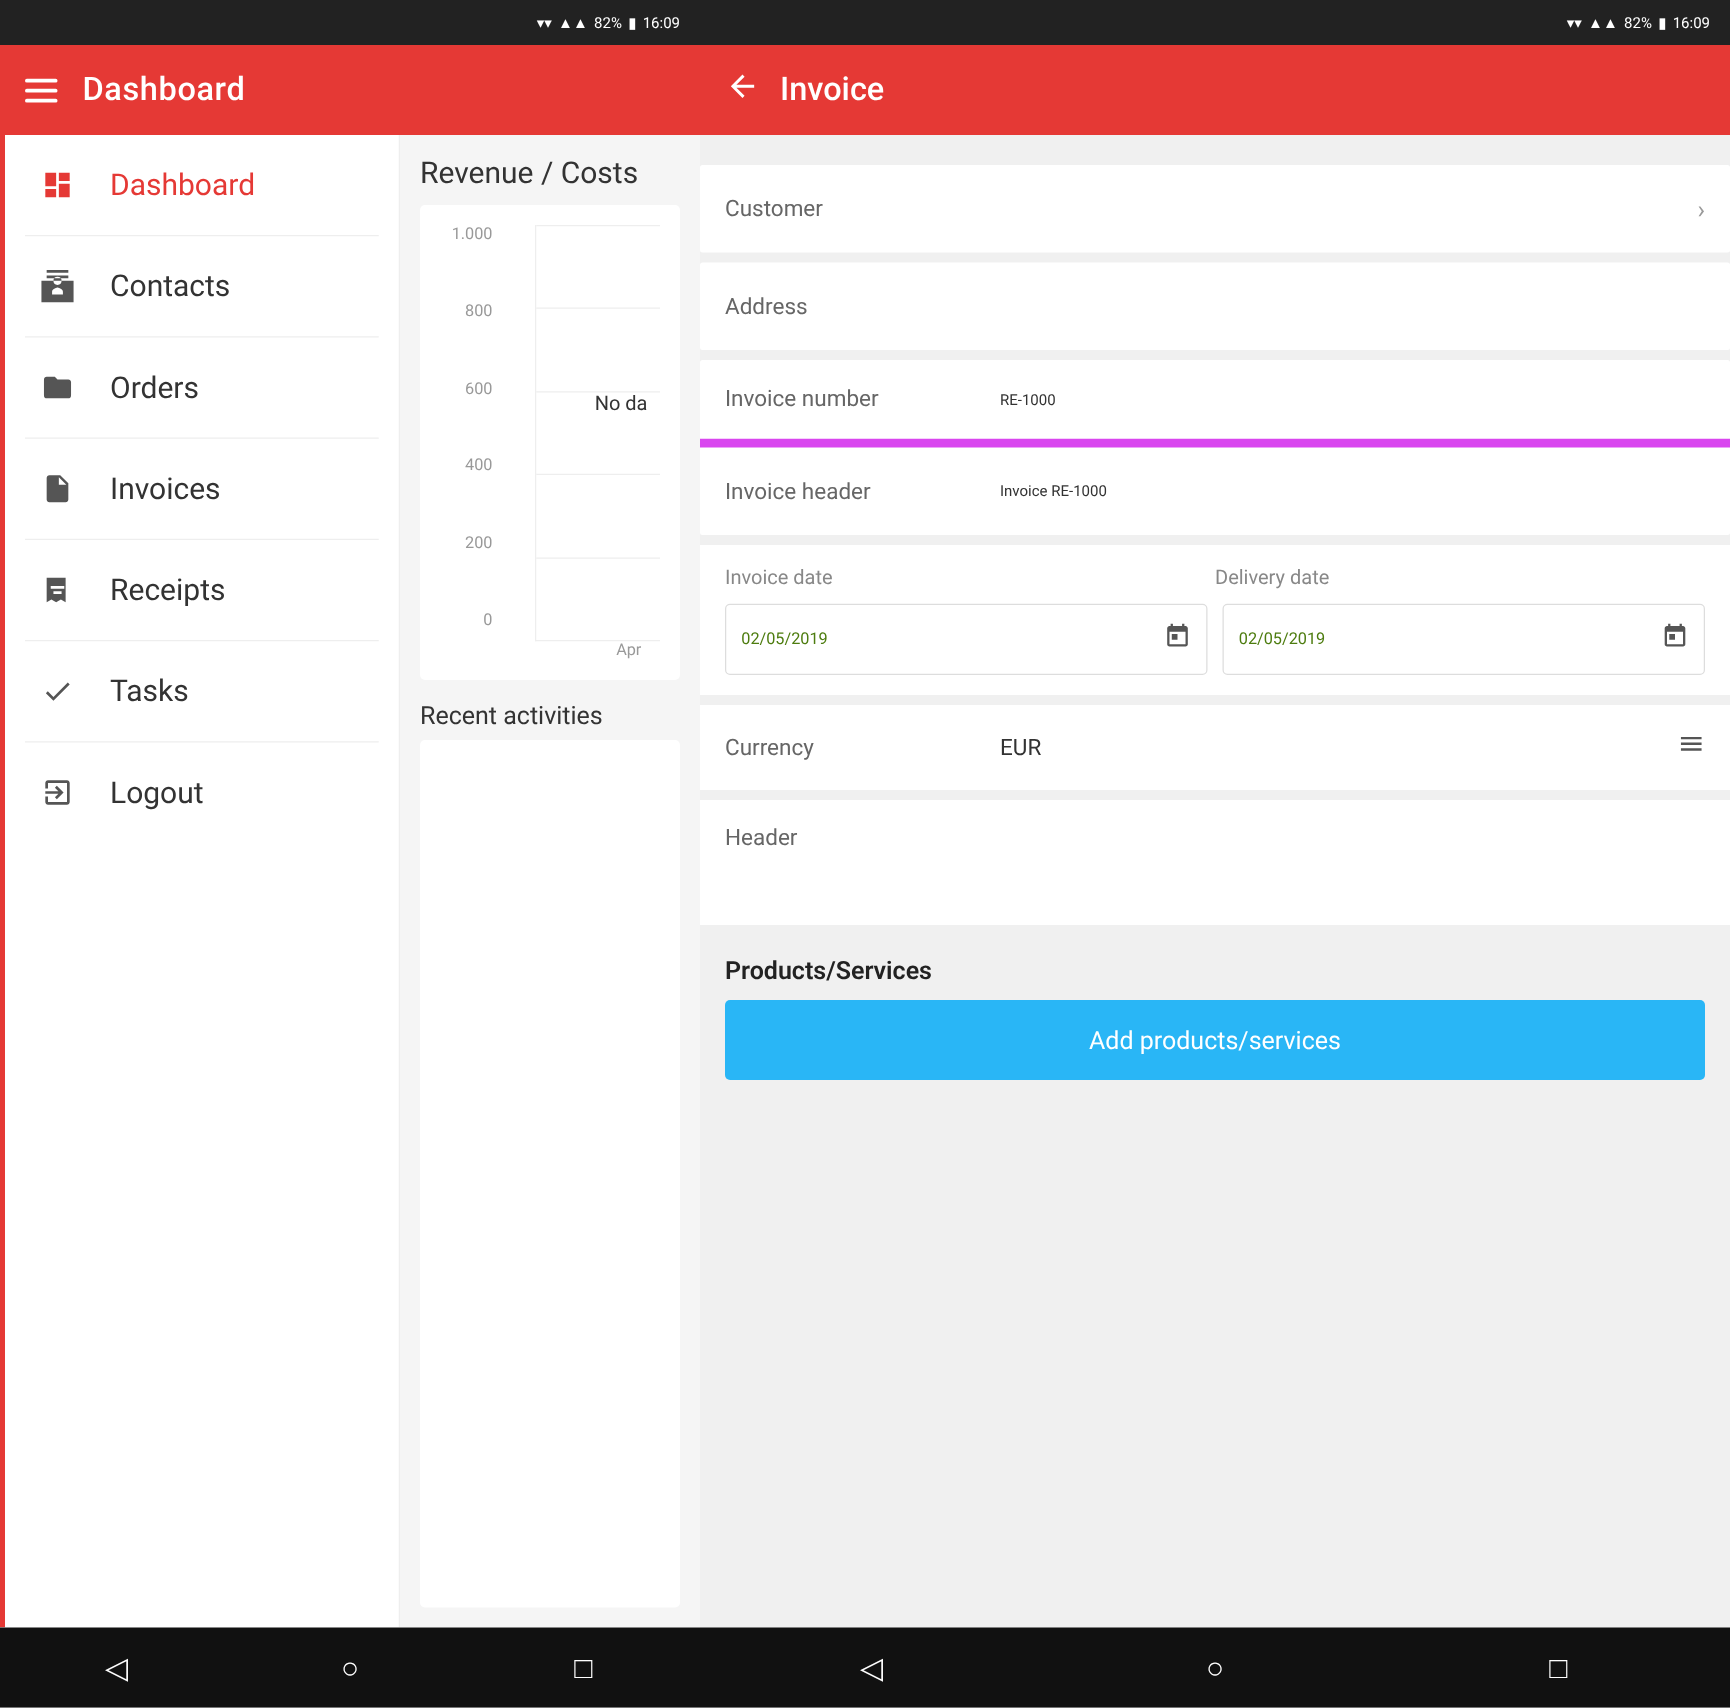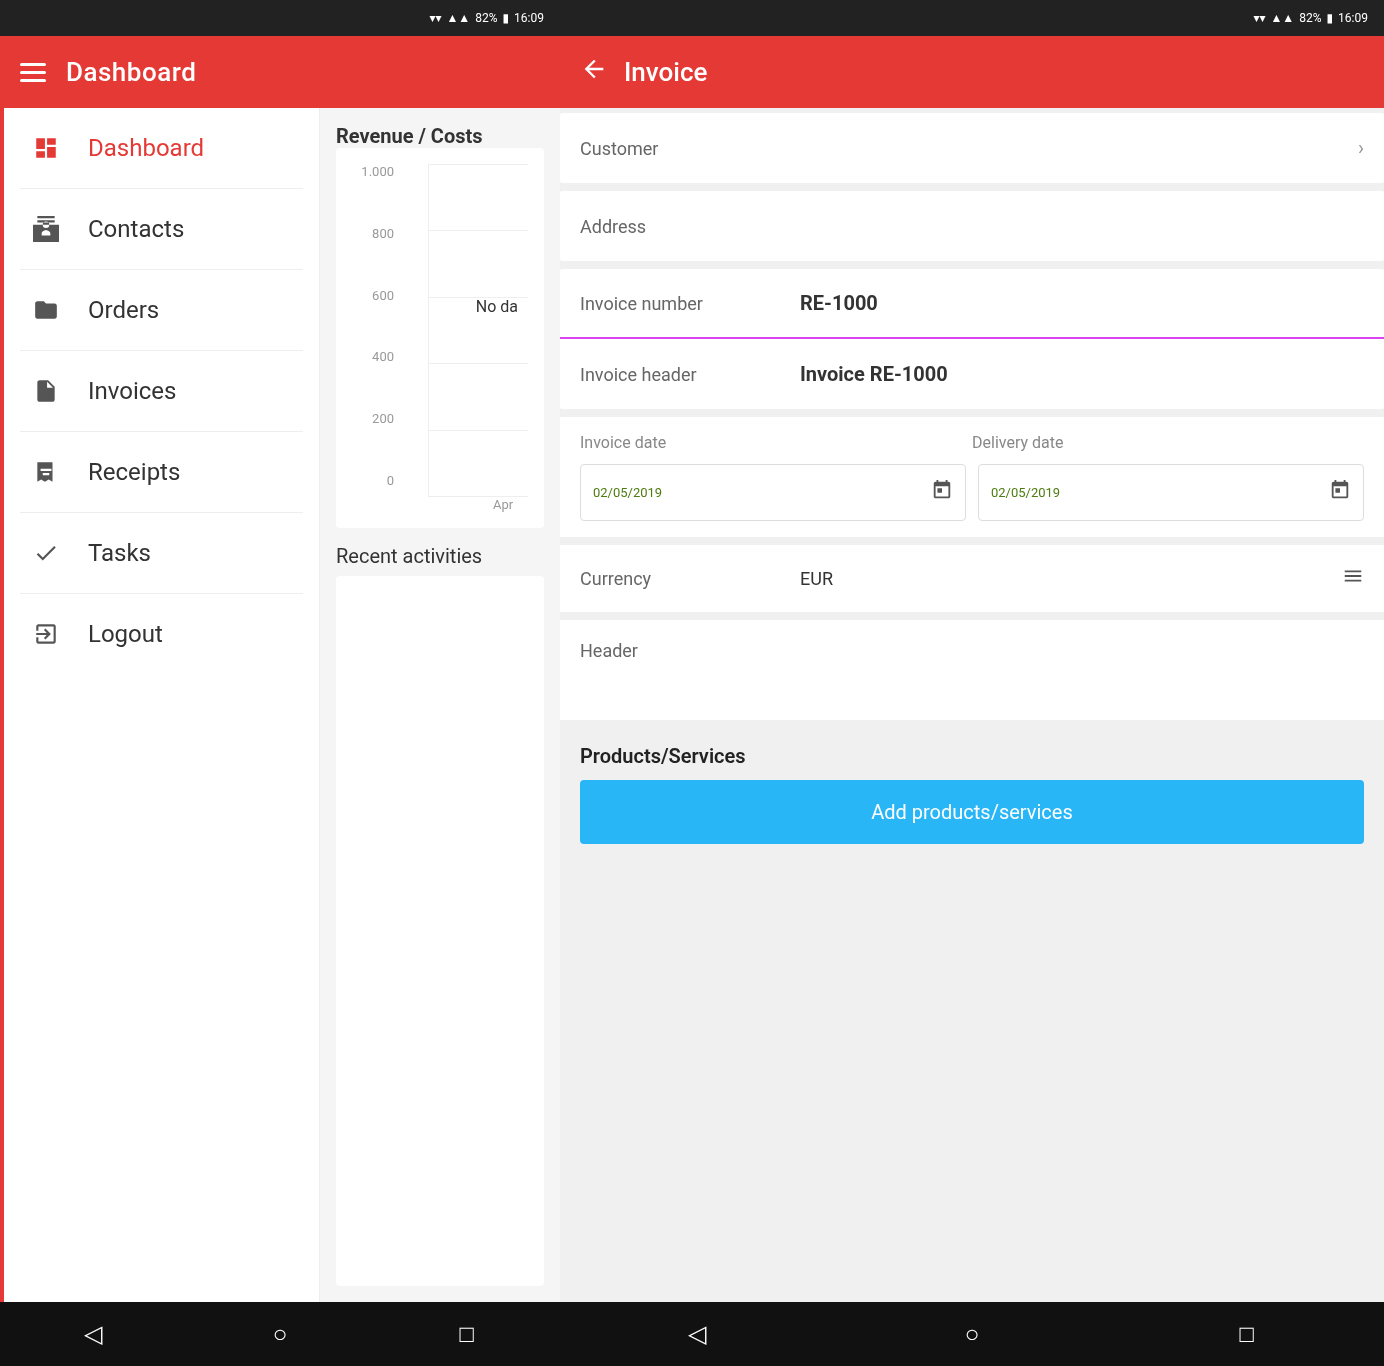--- a/index.html
+++ b/index.html
@@ -135,24 +135,24 @@
       border-right: 1px solid #eee;
     }
     .right-side-dashboard {
       flex: 1;
       background: #f5f5f5;
       display: flex;
       flex-direction: column;
       padding: 16px;
     }
     .dashboard-section-title {
-      font-size: 20px;
+      font-size: 24px;
       color: #333;
-      margin-bottom: 0;
-      font-weight: 700;
+      margin-bottom: 12px;
+      font-weight: 400;
     }
     .chart-container {
       background: white;
       border-radius: 4px;
       flex: 1;
       max-height: 380px;
       padding: 16px;
       display: flex;
       flex-direction: column;
       margin-bottom: 16px;
@@ -275,48 +275,47 @@
     }
     .right-topbar-title {
       color: white;
       font-size: 26px;
       font-weight: 500;
     }
     .invoice-form {
       flex: 1;
       overflow-y: auto;
       background: #f0f0f0;
-      padding: 5px 0;
+      padding: 24px 0;
     }
     .form-card {
       background: white;
       margin: 0 0 8px 0;
       border-radius: 2px;
     }
     .form-row {
       display: flex;
       align-items: center;
       padding: 20px 20px;
-      border-bottom: 2px solid #d946ef;
+      border-bottom: 7px solid #d946ef;
       min-height: 70px;
     }
     .form-row:last-child {
       border-bottom: none;
     }
     .form-label {
       font-size: 18px;
       color: #666;
       width: 220px;
       flex-shrink: 0;
     }
     .form-value {
       flex: 1;
-      font-size: 20px;
+      font-size: 12px;
       color: #333;
-      font-weight: bold;
     }
     .form-arrow {
       color: #999;
       font-size: 20px;
       margin-left: 8px;
     }
 
     
     .date-section {
       background: white;

